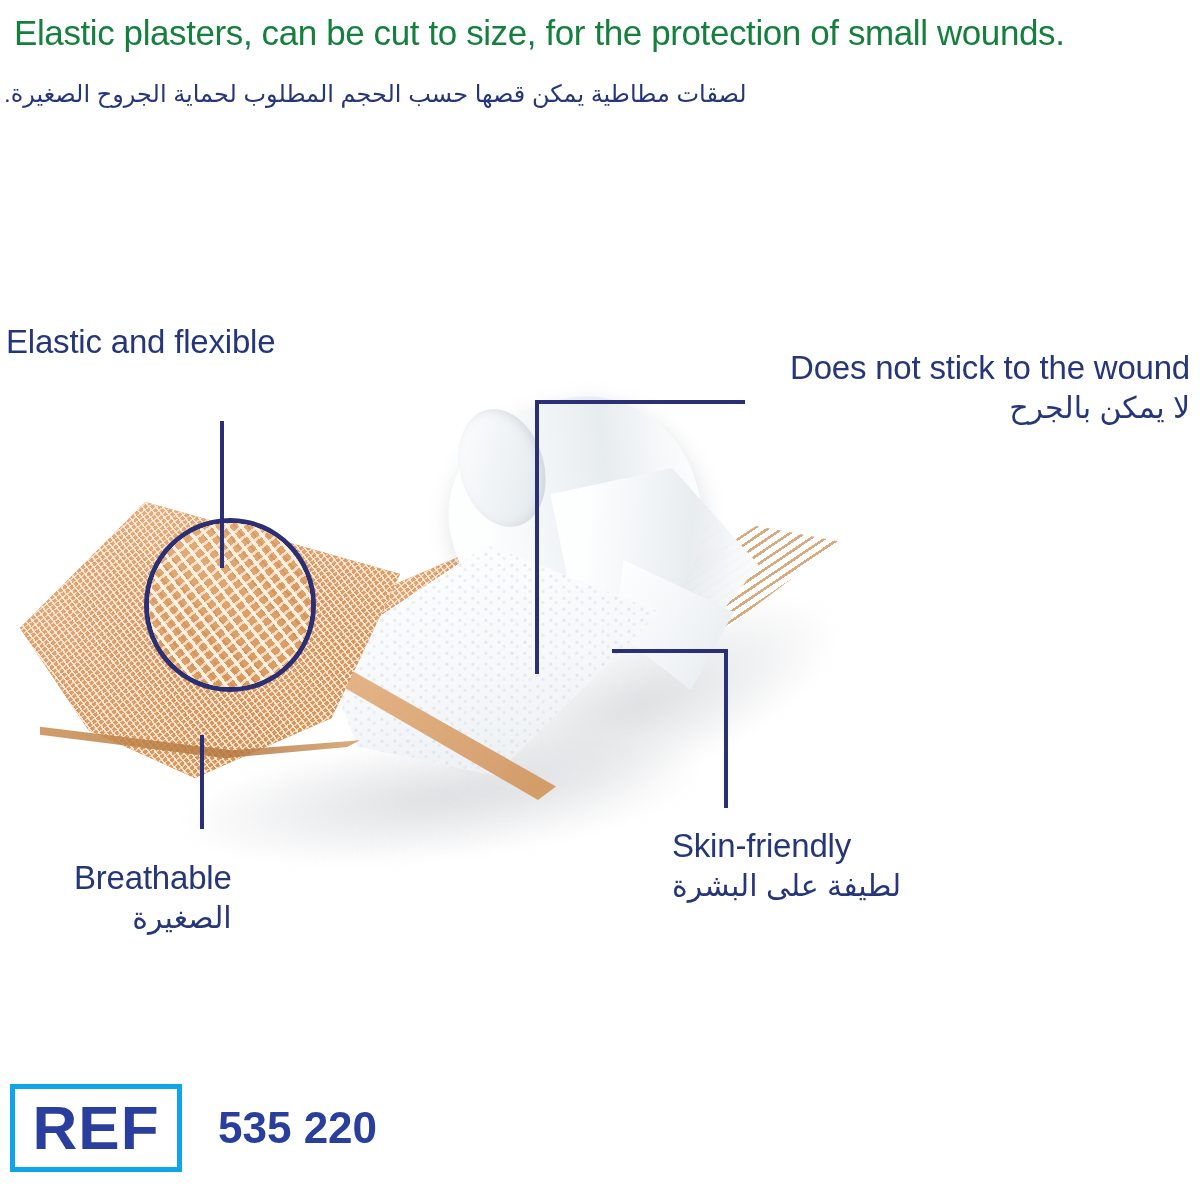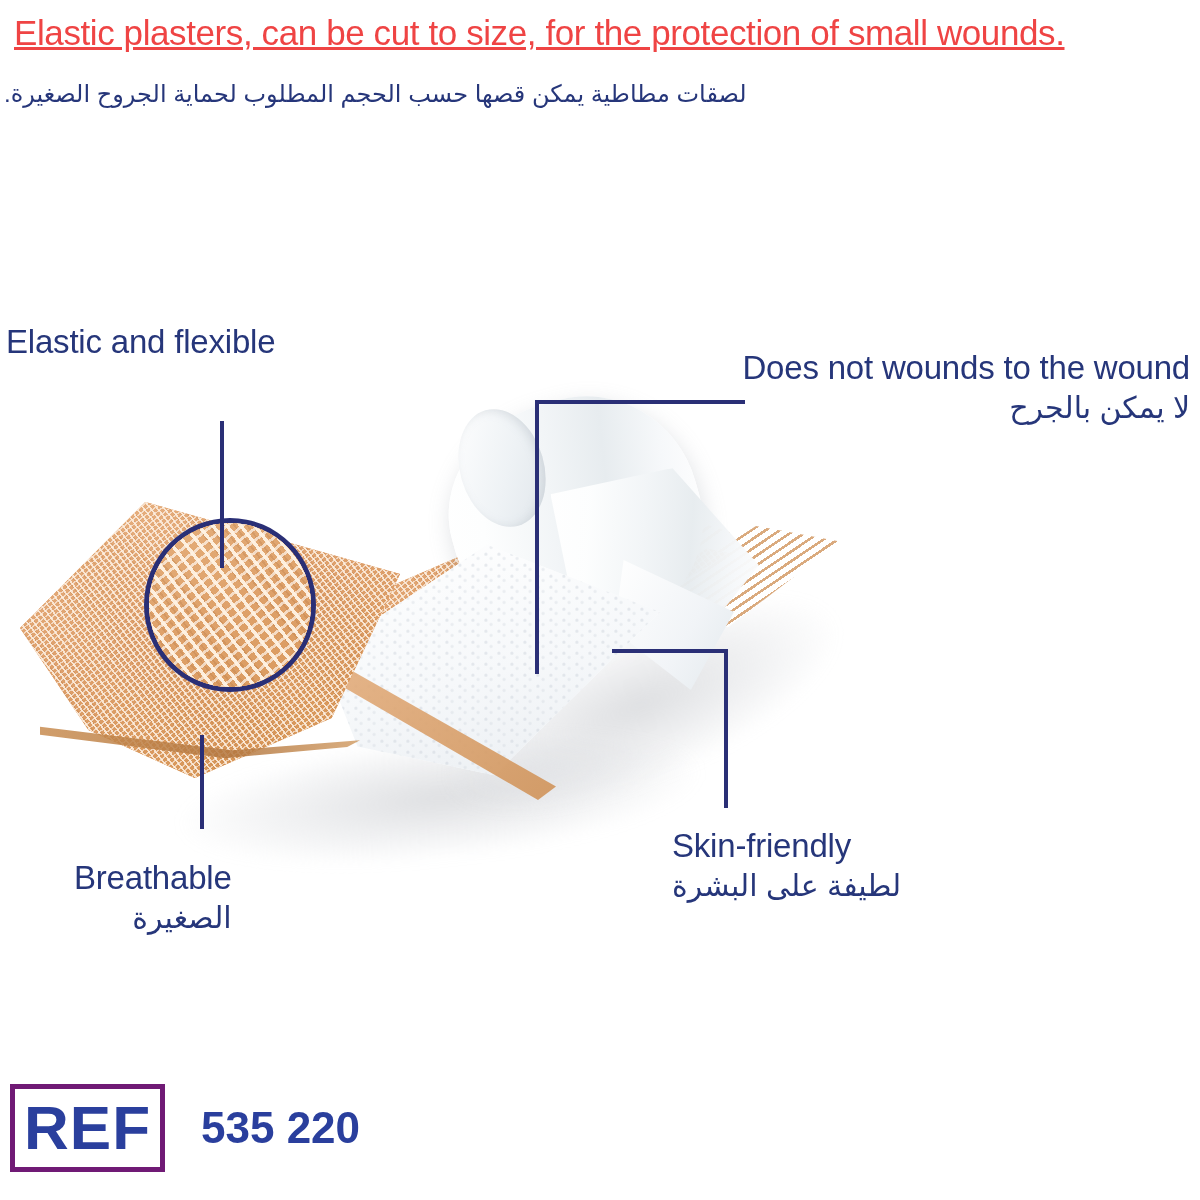--- a/index.html
+++ b/index.html
@@ -16,23 +16,22 @@
   }
 
   
   .headline-en {
     position: absolute;
     left: 14px; top: 12px;
     width: 1180px;
     font-size: 35px;
     line-height: 42px;
     letter-spacing: -0.4px;
-    color: #ef4444;
+    color: #15803d;
     white-space: nowrap;
-    text-decoration: underline;
   }
   .headline-ar {
     position: absolute;
     right: 6px; top: 72px;
     width: 1190px;
     text-align: left;
     direction: rtl;
     font-size: 24px;
     line-height: 44px;
     color: #26367a;
@@ -254,22 +253,22 @@
   }
 
   
   #ref-block {
     position: absolute;
     left: 10px; top: 1084px;
     display: flex;
     align-items: center;
   }
   #ref-box {
-    width: 155px; height: 88px;
-    border: 5px solid #701a75;
+    width: 172px; height: 88px;
+    border: 5px solid #0ea5e9;
     display: flex;
     align-items: center;
     justify-content: center;
   }
   #ref-box .ref-text {
     font-size: 62px;
     font-weight: bold;
     letter-spacing: 1px;
     color: #2a3f9d;
     line-height: 62px;
@@ -328,21 +327,21 @@
 
       <polyline points="614,651 726,651 726,806"></polyline>
     </g>
   </svg>
 
   <div class="callout" id="callout-elastic">
     <div class="en">Elastic and flexible</div>
   </div>
 
   <div class="callout" id="callout-nostick">
-    <div class="en">Does not wounds to the wound</div>
+    <div class="en">Does not stick to the wound</div>
     <div class="ar">لا يمكن بالجرح</div>
   </div>
 
   <div class="callout" id="callout-breathable">
     <div class="en">Breathable</div>
     <div class="ar">الصغيرة</div>
   </div>
 
   <div class="callout" id="callout-skin">
     <div class="en">Skin-friendly</div>

